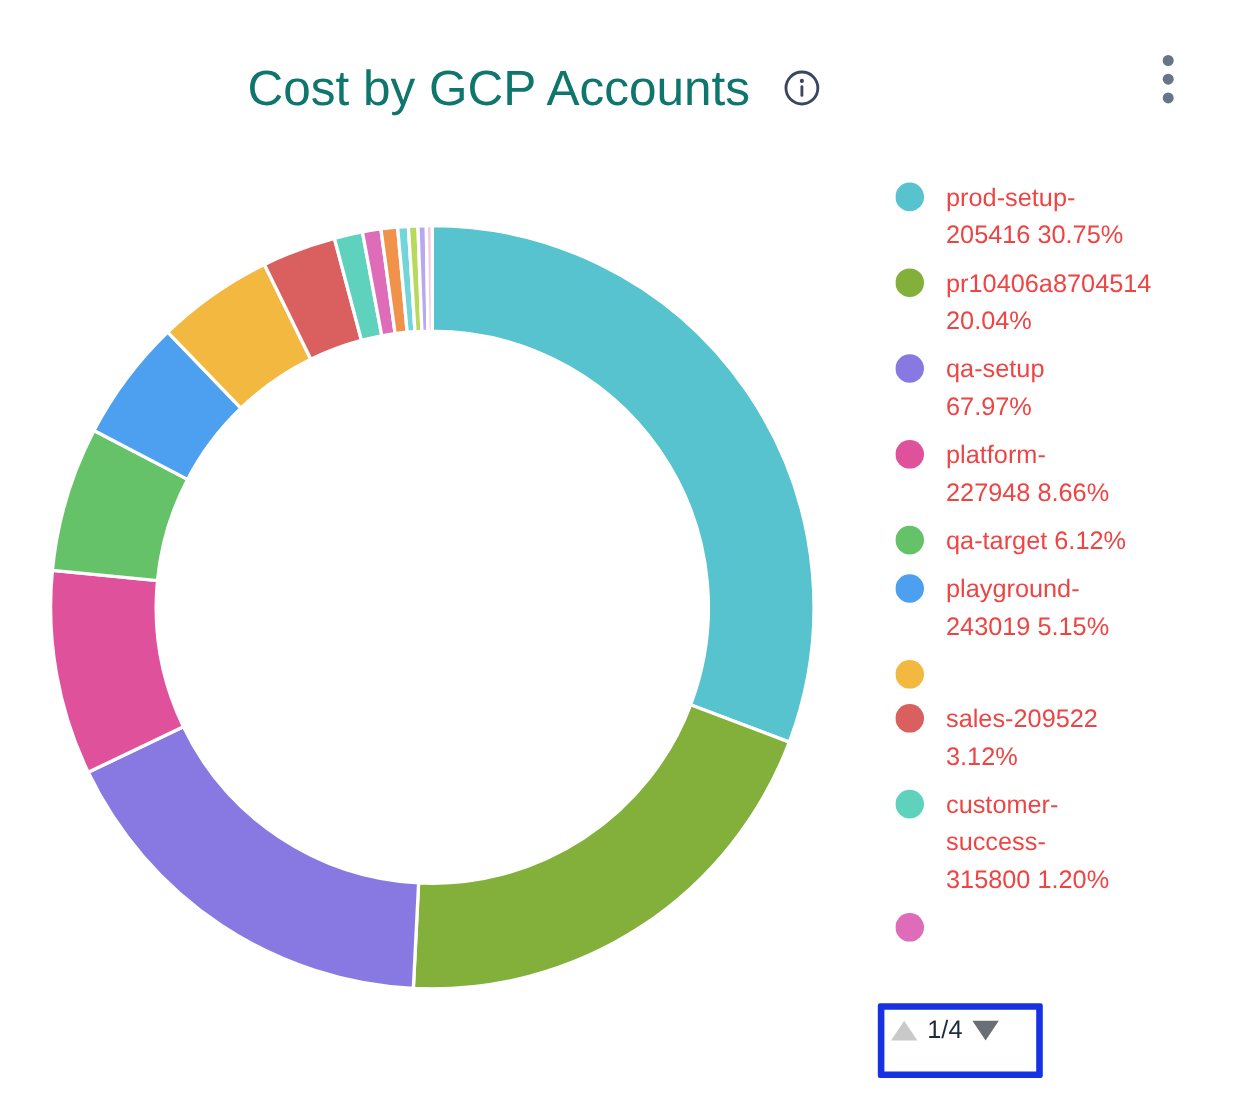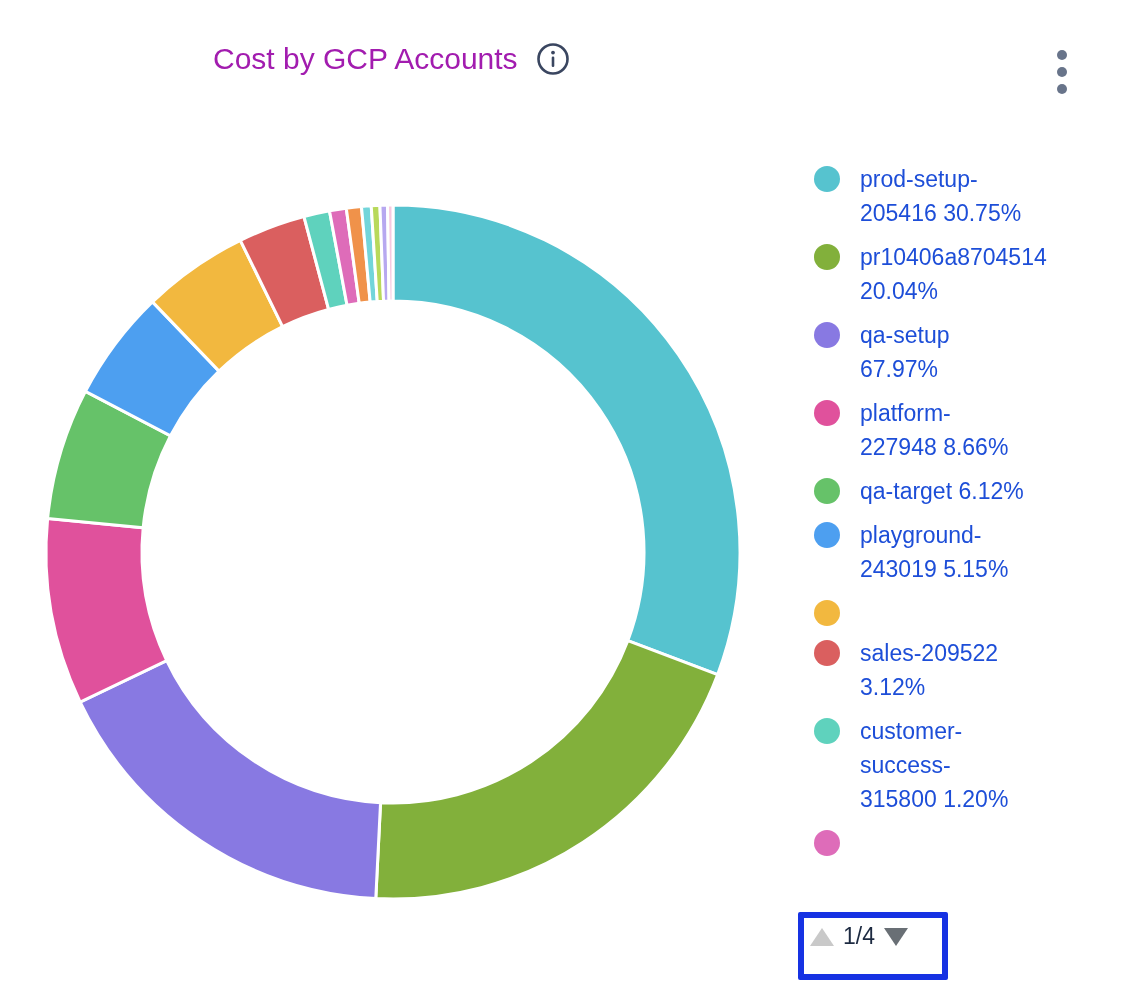--- a/index.html
+++ b/index.html
@@ -7,39 +7,39 @@
     width:1130px;height:1006px;position:relative;overflow:hidden;
     background:#ffffff;
     font-family:"Liberation Sans", sans-serif;
     color:#1d2a41;
   }
   .title-row{
     position:absolute;left:213px;top:42px;
     display:flex;align-items:center;gap:18px;
   }
   .title-row h1{
-    margin:0;font-size:30px;font-weight:400;color:#a21caf;letter-spacing:0;
+    margin:12px;font-size:45px;font-weight:400;color:#0f766e;letter-spacing:0;
   }
   .info{display:inline-flex;align-items:center;justify-content:center;}
   .kebab{position:absolute;left:1048px;top:44px;width:28px;height:56px;
     display:flex;flex-direction:column;align-items:center;justify-content:center;gap:7px;cursor:pointer;}
   .kebab i{width:10px;height:10px;border-radius:50%;background:#68748a;display:block;}
   svg.donut{position:absolute;left:0px;top:159px;}
   .legend{
     position:absolute;left:814px;top:162px;width:316px;height:752px;
     overflow:hidden;
   }
   .legend-item{
     display:flex;align-items:flex-start;margin-bottom:10px;cursor:pointer;
   }
   .legend-item .dot{
     flex:0 0 auto;width:26px;height:26px;border-radius:50%;margin-top:4px;
   }
   .legend-item .ltext{
-    margin-left:20px;font-size:23px;line-height:34px;color:#1d4ed8;
+    margin-left:20px;font-size:23px;line-height:34px;color:#ef4444;
     white-space:pre-line;
   }
   .pager-box{
     position:absolute;left:798px;top:912px;width:138px;height:56px;
     border:6px solid #1632e3;border-radius:2px;background:#ffffff;
   }
   .pager{
     display:flex;align-items:center;gap:9px;padding:5px 4px 0 6px;
   }
   .tri-up{width:0;height:0;border-left:12px solid transparent;border-right:12px solid transparent;

